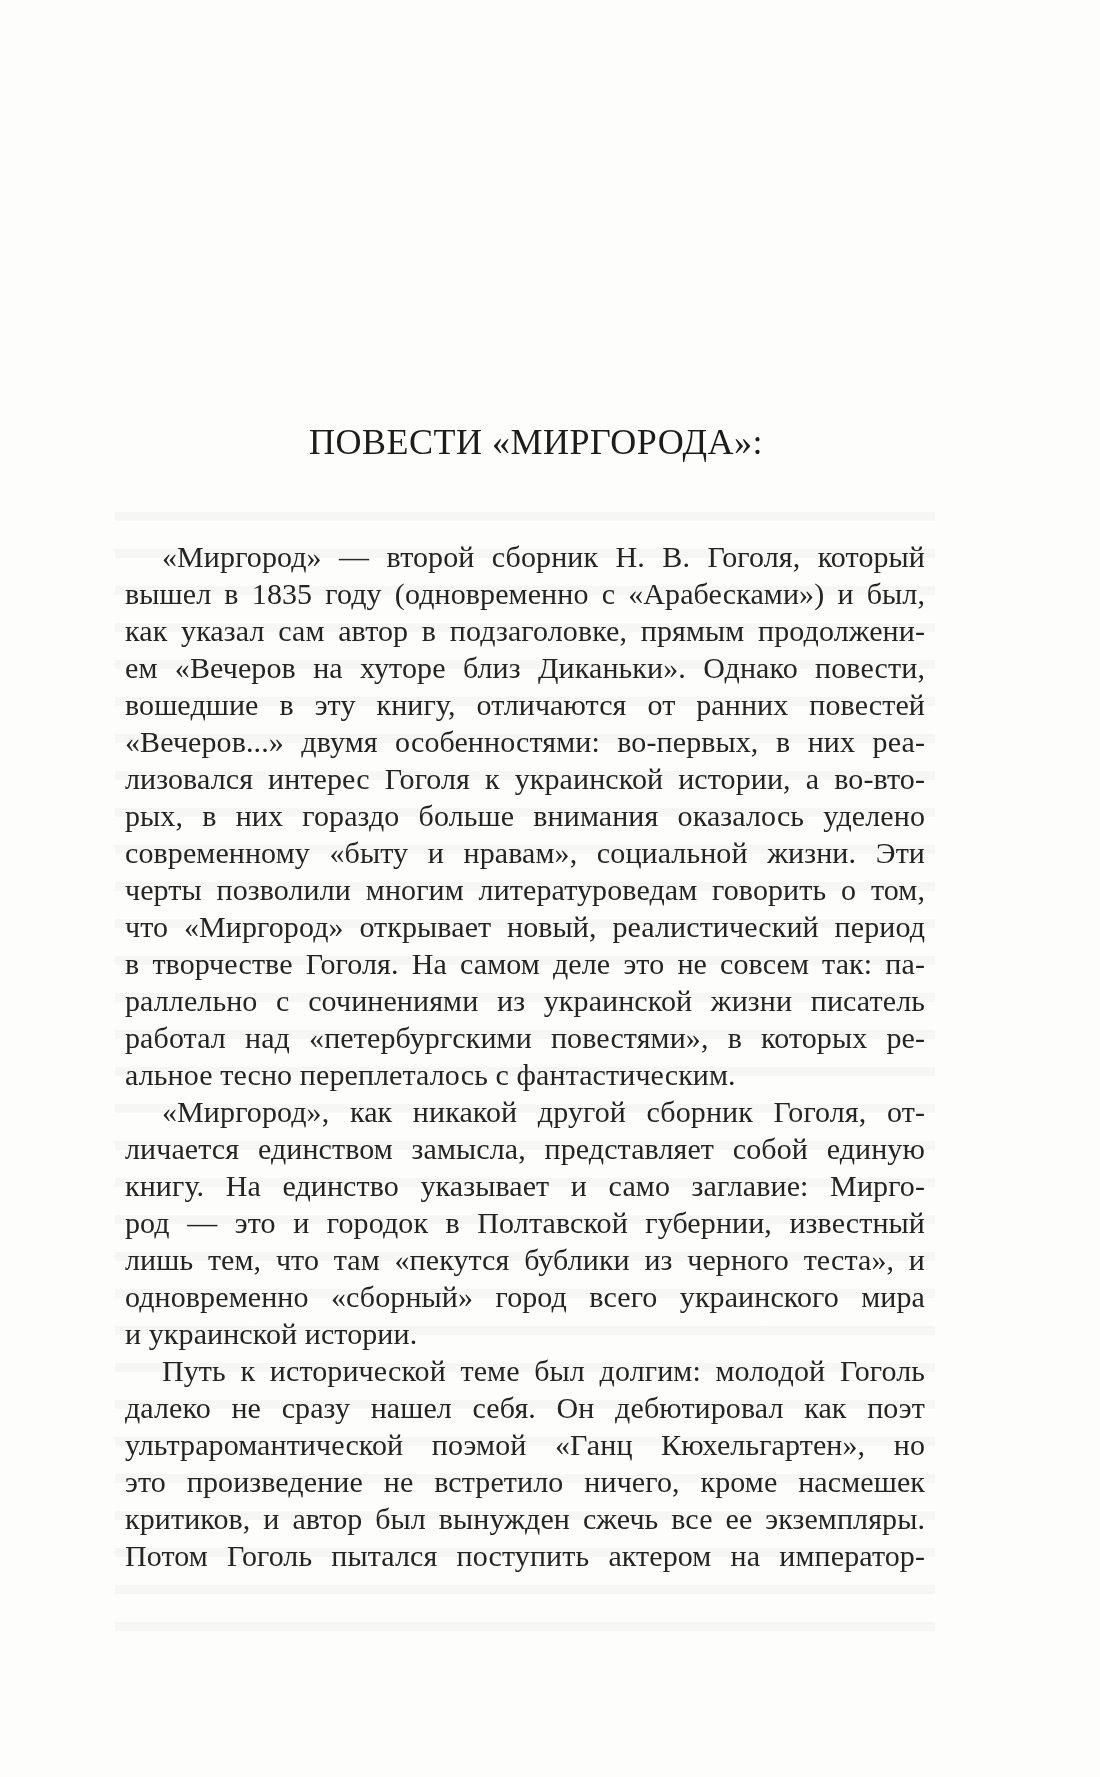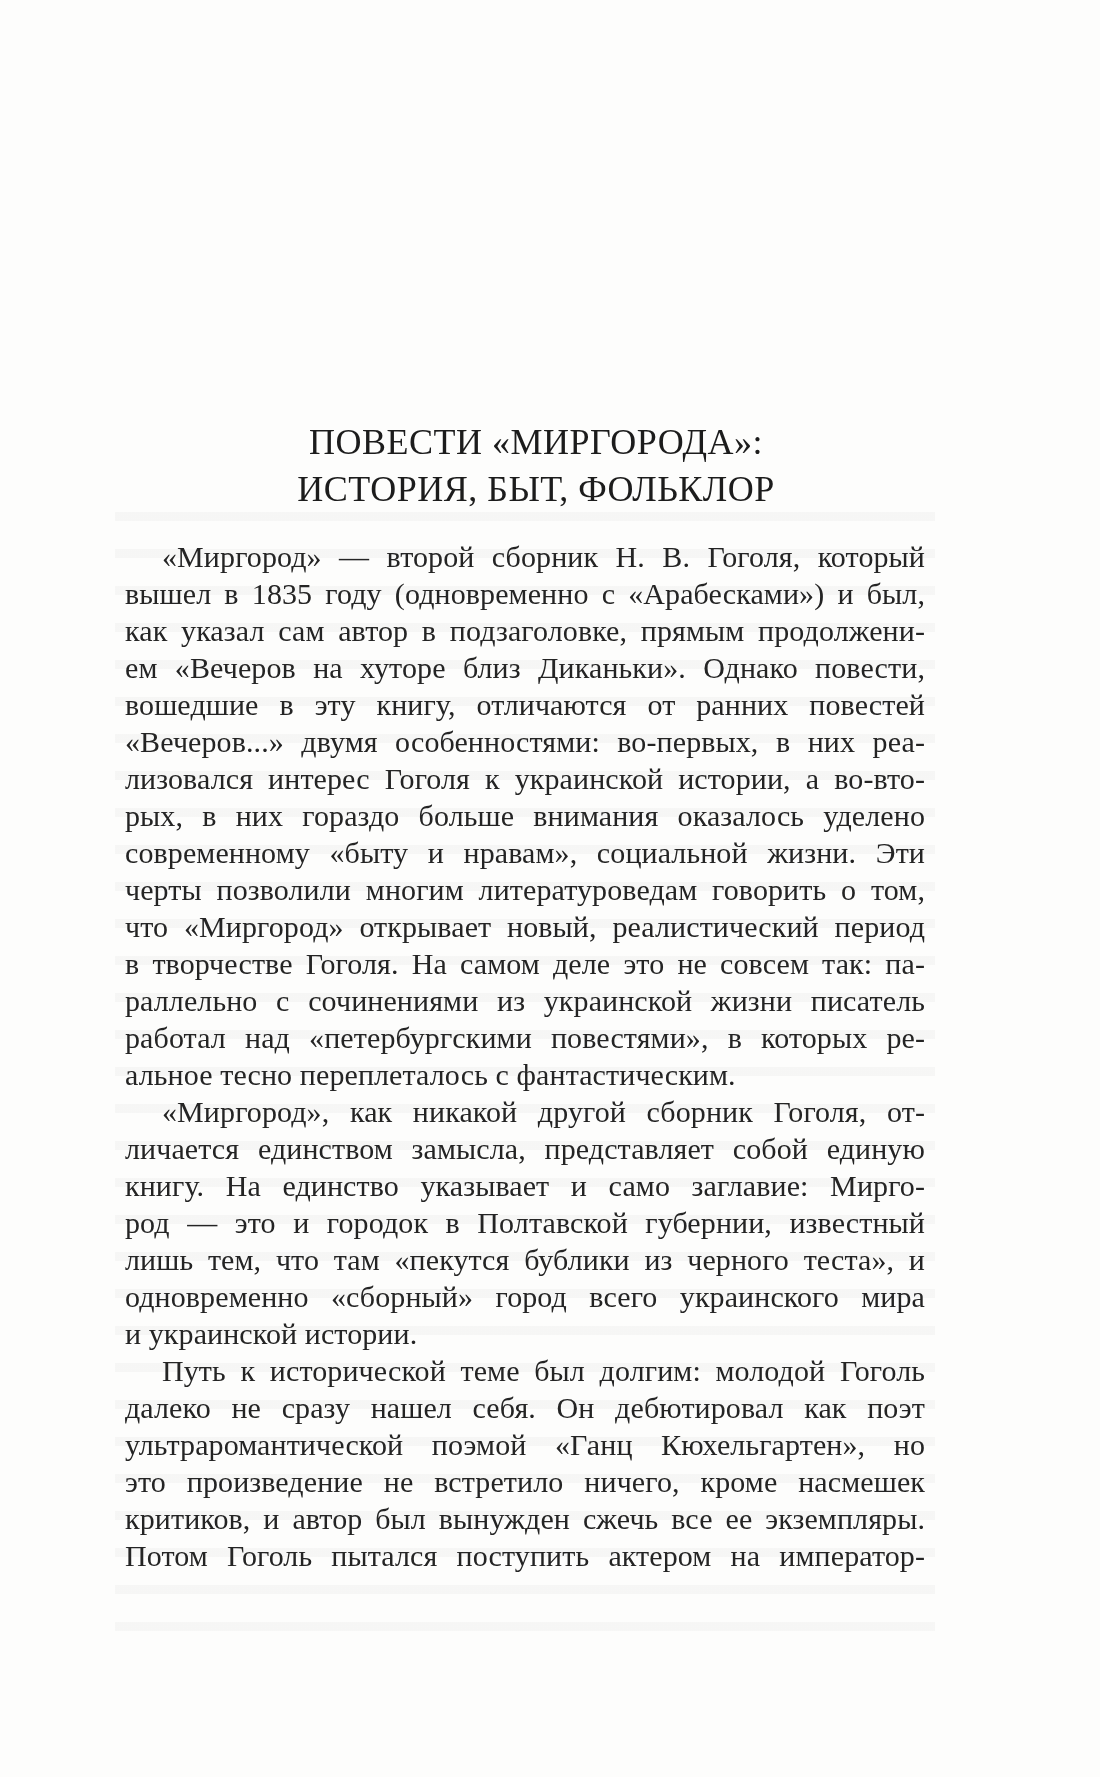--- a/index.html
+++ b/index.html
@@ -70,21 +70,20 @@
   .line.endline {
     text-align-last: left;
   }
 </style>
 </head>
 <body>
 
 <div class="page">
   <h1 class="title">
     <div class="title-line">ПОВЕСТИ «МИРГОРОДА»:</div>
-    <div class="title-line">ИСТОРИЯ, БЫТ, ФОЛЬКЛОР</div>
   </h1>
   <div class="body-text">
       <div class="para">
         <div class="line indent">«Миргород» — второй сборник Н. В. Гоголя, который</div>
         <div class="line">вышел в 1835 году (одновременно с «Арабесками») и был,</div>
         <div class="line">как указал сам автор в подзаголовке, прямым продолжени-</div>
         <div class="line">ем «Вечеров на хуторе близ Диканьки». Однако повести,</div>
         <div class="line">вошедшие в эту книгу, отличаются от ранних повестей</div>
         <div class="line">«Вечеров...» двумя особенностями: во-первых, в них реа-</div>
         <div class="line">лизовался интерес Гоголя к украинской истории, а во-вто-</div>

